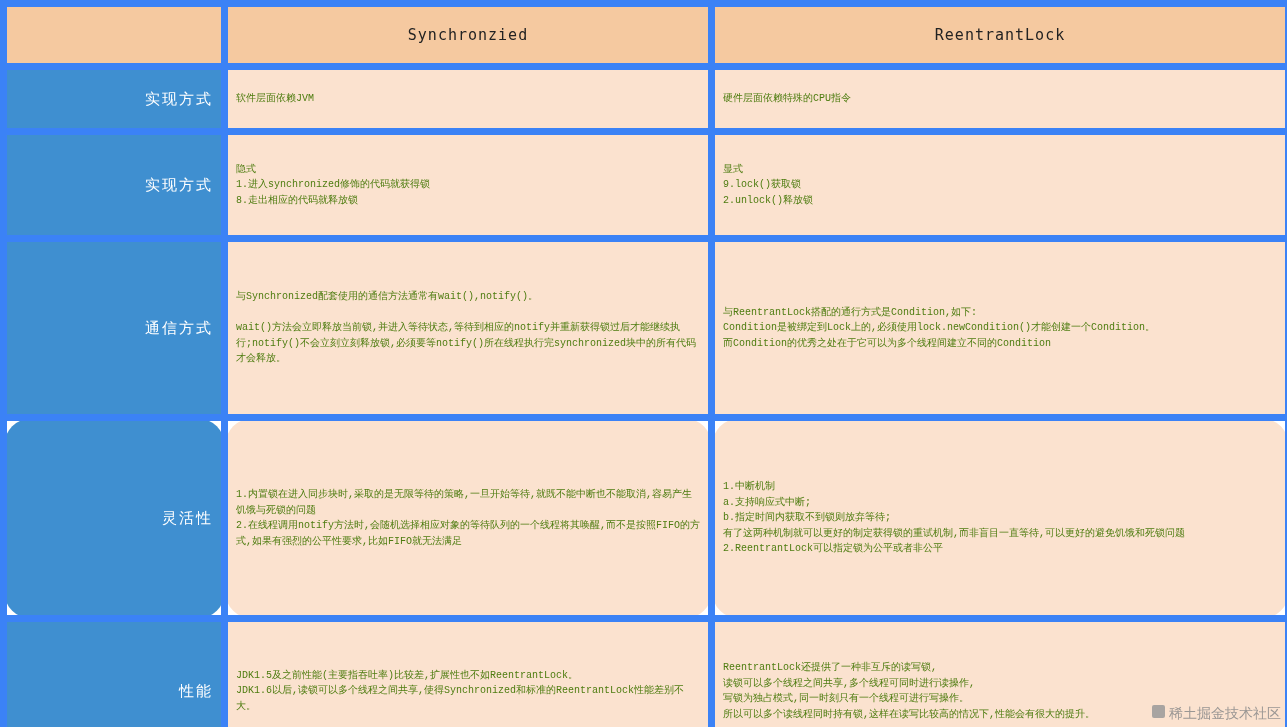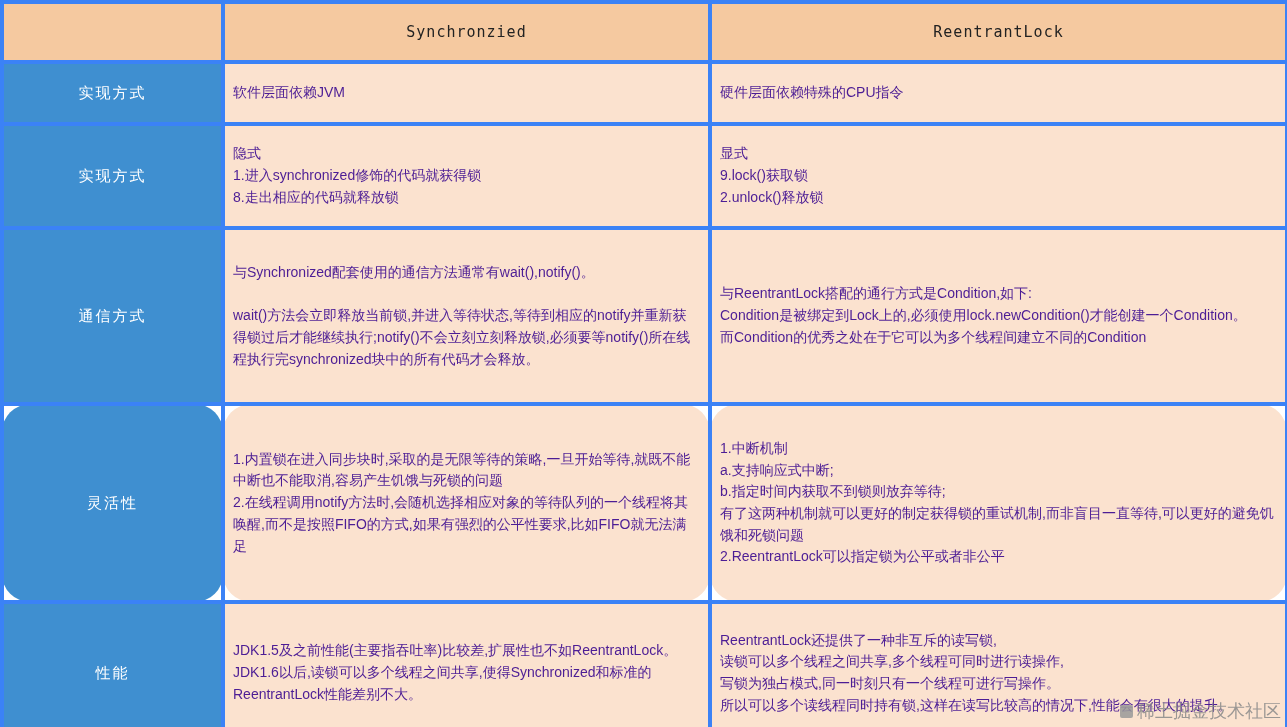--- a/index.html
+++ b/index.html
@@ -12,21 +12,21 @@
     height: 727px;
     font-family: "Liberation Sans", sans-serif;
     overflow: hidden;
   }
   table.cmp {
     border-collapse: collapse;
     width: 1287px;
     table-layout: fixed;
   }
   table.cmp td {
-    border: 4px solid #3b82f6;
+    border: 7px solid #3b82f6;
     vertical-align: middle;
     padding: 6px 8px;
   }
   .col-label { width: 221px; }
   .col-a { width: 487px; }
   .col-b { width: 577px; }
 
   .hdr-blank {
     background: #f5c9a0;
     height: 44px;
@@ -35,30 +35,30 @@
     background: #f5c9a0;
     text-align: center;
     font-family: "DejaVu Sans Mono", monospace;
     font-size: 15px;
     color: #222;
     letter-spacing: 1px;
   }
   .rowlabel {
     background: #3f8fd0;
     color: #ffffff;
-    text-align: center;
+    text-align: right;
     font-size: 15px;
     font-family: "Liberation Sans", sans-serif;
     letter-spacing: 2px;
   }
   .content {
     background: #fbe2cf;
-    color: #4c1d95;
-    font-family: Liberation Sans, sans-serif;
-    font-size: 14px;
+    color: #4d7c0f;
+    font-family: Liberation Mono, monospace;
+    font-size: 10px;
     line-height: 1.55;
     white-space: pre-wrap;
     vertical-align: top;
   }
   .content.mid { vertical-align: middle; }
   .summary {
     background: #fbe2cf;
     color: #1a1a1a;
     font-family: "Liberation Sans", sans-serif;
     font-size: 15px;
@@ -69,27 +69,26 @@
   tr.r-usage td { height: 88px; }
   tr.r-comm td { height: 160px; }
   tr.r-flex td { height: 182px; border-radius: 28px; }
   tr.r-perf td { height: 126px; }
   tr.r-sum td { height: 56px; }
 
   .watermark {
     position: absolute;
     right: 6px;
     bottom: 4px;
-    font-size: 18px;
+    font-size: 14px;
     color: #8a8a8a;
     font-family: "Liberation Sans", sans-serif;
     opacity: 0.85;
     pointer-events: none;
     display: flex;
-    align-items: center;
     gap: 4px;
   }
   .wm-icon {
     display: inline-block;
     width: 13px;
     height: 13px;
     border-radius: 2px;
     background: #9a9a9a;
   }
 </style>

